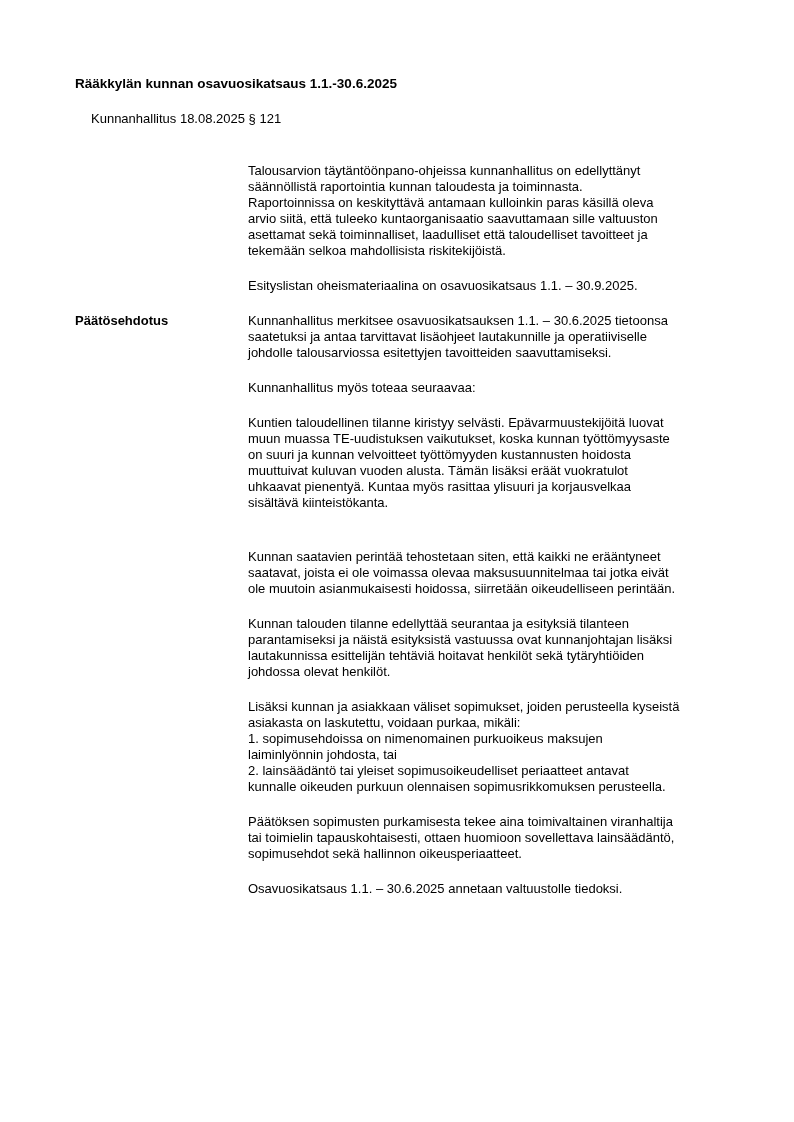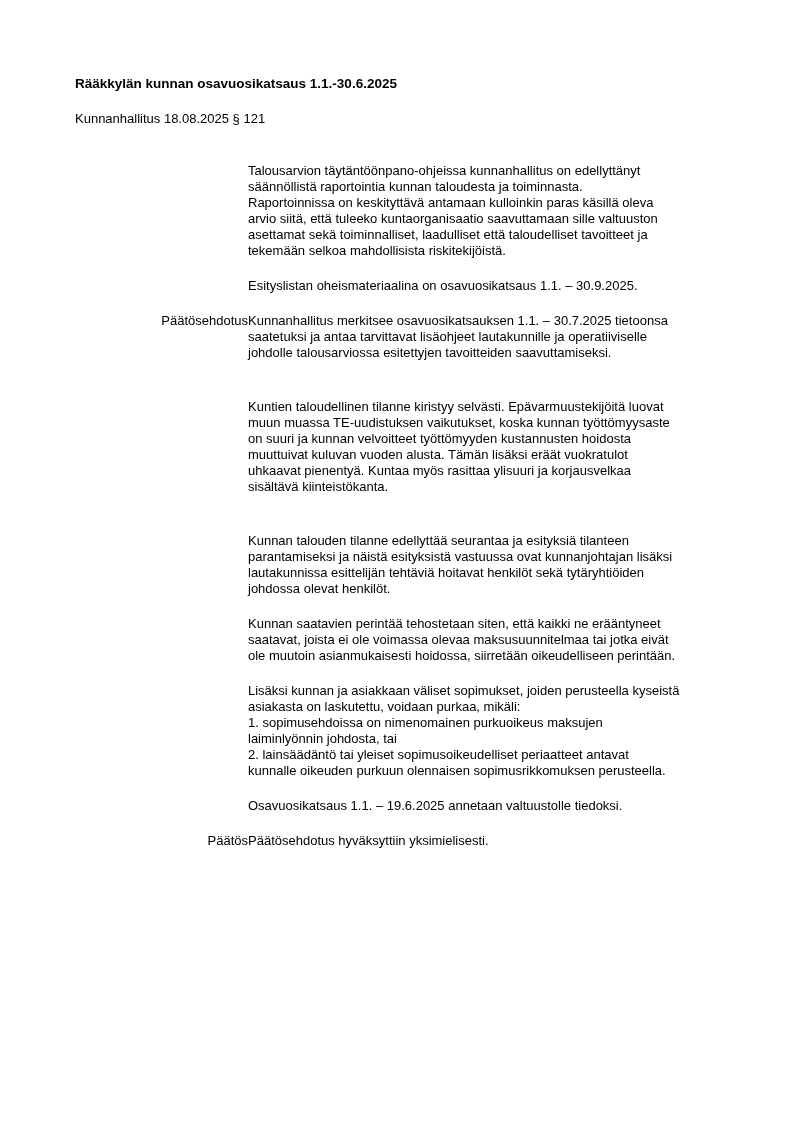--- a/index.html
+++ b/index.html
@@ -19,30 +19,29 @@
     font-size: 13px;
     line-height: 16px;
     overflow: hidden;
   }
   .doc-title {
     font-size: 13.5px;
     font-weight: bold;
     margin: 0 0 19px 0;
   }
   .meta-line {
-    margin: 0 0 36px 0;
+    margin: 0 0 36px 16px;
   }
   .row {
     display: grid;
     grid-template-columns: 173px 1fr;
     margin: 0 0 19px 0;
   }
   .row .label {
-    font-weight: normal;
-    text-align: right;
+    font-weight: bold;
   }
   .row .text {
     white-space: pre-line;
     max-width: 505px;
   }
 </style>
 </head>
 <body>
 
 <div class="page">
@@ -62,72 +61,75 @@
   </div>
 
   <div class="row">
     <div class="label"></div>
     <div class="text">Esityslistan oheismateriaalina on osavuosikatsaus 1.1. – 30.9.2025.</div>
   </div>
 
 
   <div class="row">
     <div class="label">Päätösehdotus</div>
-    <div class="text">Kunnanhallitus merkitsee osavuosikatsauksen 1.1. – 30.7.2025 tietoonsa
+    <div class="text">Kunnanhallitus merkitsee osavuosikatsauksen 1.1. – 30.6.2025 tietoonsa
 saatetuksi ja antaa tarvittavat lisäohjeet lautakunnille ja operatiiviselle
 johdolle talousarviossa esitettyjen tavoitteiden saavuttamiseksi.</div>
   </div>
 
   <div class="row">
     <div class="label"></div>
+    <div class="text">Kunnanhallitus myös toteaa seuraavaa:</div>
   </div>
 
   <div class="row">
     <div class="label"></div>
     <div class="text">Kuntien taloudellinen tilanne kiristyy selvästi. Epävarmuustekijöitä luovat
 muun muassa TE-uudistuksen vaikutukset, koska kunnan työttömyysaste
 on suuri ja kunnan velvoitteet työttömyyden kustannusten hoidosta
 muuttuivat kuluvan vuoden alusta. Tämän lisäksi eräät vuokratulot
 uhkaavat pienentyä. Kuntaa myös rasittaa ylisuuri ja korjausvelkaa
 sisältävä kiinteistökanta.</div>
   </div>
 
   <div class="row">
     <div class="label"></div>
   </div>
 
   <div class="row">
     <div class="label"></div>
+    <div class="text">Kunnan saatavien perintää tehostetaan siten, että kaikki ne erääntyneet
+saatavat, joista ei ole voimassa olevaa maksusuunnitelmaa tai jotka eivät
+ole muutoin asianmukaisesti hoidossa, siirretään oikeudelliseen perintään.</div>
+  </div>
+
+  <div class="row">
+    <div class="label"></div>
     <div class="text">Kunnan talouden tilanne edellyttää seurantaa ja esityksiä tilanteen
 parantamiseksi ja näistä esityksistä vastuussa ovat kunnanjohtajan lisäksi
 lautakunnissa esittelijän tehtäviä hoitavat henkilöt sekä tytäryhtiöiden
 johdossa olevat henkilöt.</div>
-  </div>
-
-  <div class="row">
-    <div class="label"></div>
-    <div class="text">Kunnan saatavien perintää tehostetaan siten, että kaikki ne erääntyneet
-saatavat, joista ei ole voimassa olevaa maksusuunnitelmaa tai jotka eivät
-ole muutoin asianmukaisesti hoidossa, siirretään oikeudelliseen perintään.</div>
   </div>
 
   <div class="row">
     <div class="label"></div>
     <div class="text">Lisäksi kunnan ja asiakkaan väliset sopimukset, joiden perusteella kyseistä
 asiakasta on laskutettu, voidaan purkaa, mikäli:
 1. sopimusehdoissa on nimenomainen purkuoikeus maksujen
 laiminlyönnin johdosta, tai
 2. lainsäädäntö tai yleiset sopimusoikeudelliset periaatteet antavat
 kunnalle oikeuden purkuun olennaisen sopimusrikkomuksen perusteella.</div>
   </div>
 
+  <div class="row">
+    <div class="label"></div>
+    <div class="text">Päätöksen sopimusten purkamisesta tekee aina toimivaltainen viranhaltija
+tai toimielin tapauskohtaisesti, ottaen huomioon sovellettava lainsäädäntö,
+sopimusehdot sekä hallinnon oikeusperiaatteet.</div>
+  </div>
 
   <div class="row">
     <div class="label"></div>
-    <div class="text">Osavuosikatsaus 1.1. – 19.6.2025 annetaan valtuustolle tiedoksi.</div>
+    <div class="text">Osavuosikatsaus 1.1. – 30.6.2025 annetaan valtuustolle tiedoksi.</div>
   </div>
 
-  <div class="row">
-    <div class="label">Päätös</div>
-    <div class="text">Päätösehdotus hyväksyttiin yksimielisesti.</div>
-  </div>
 
 </div>
 
 </body></html>

